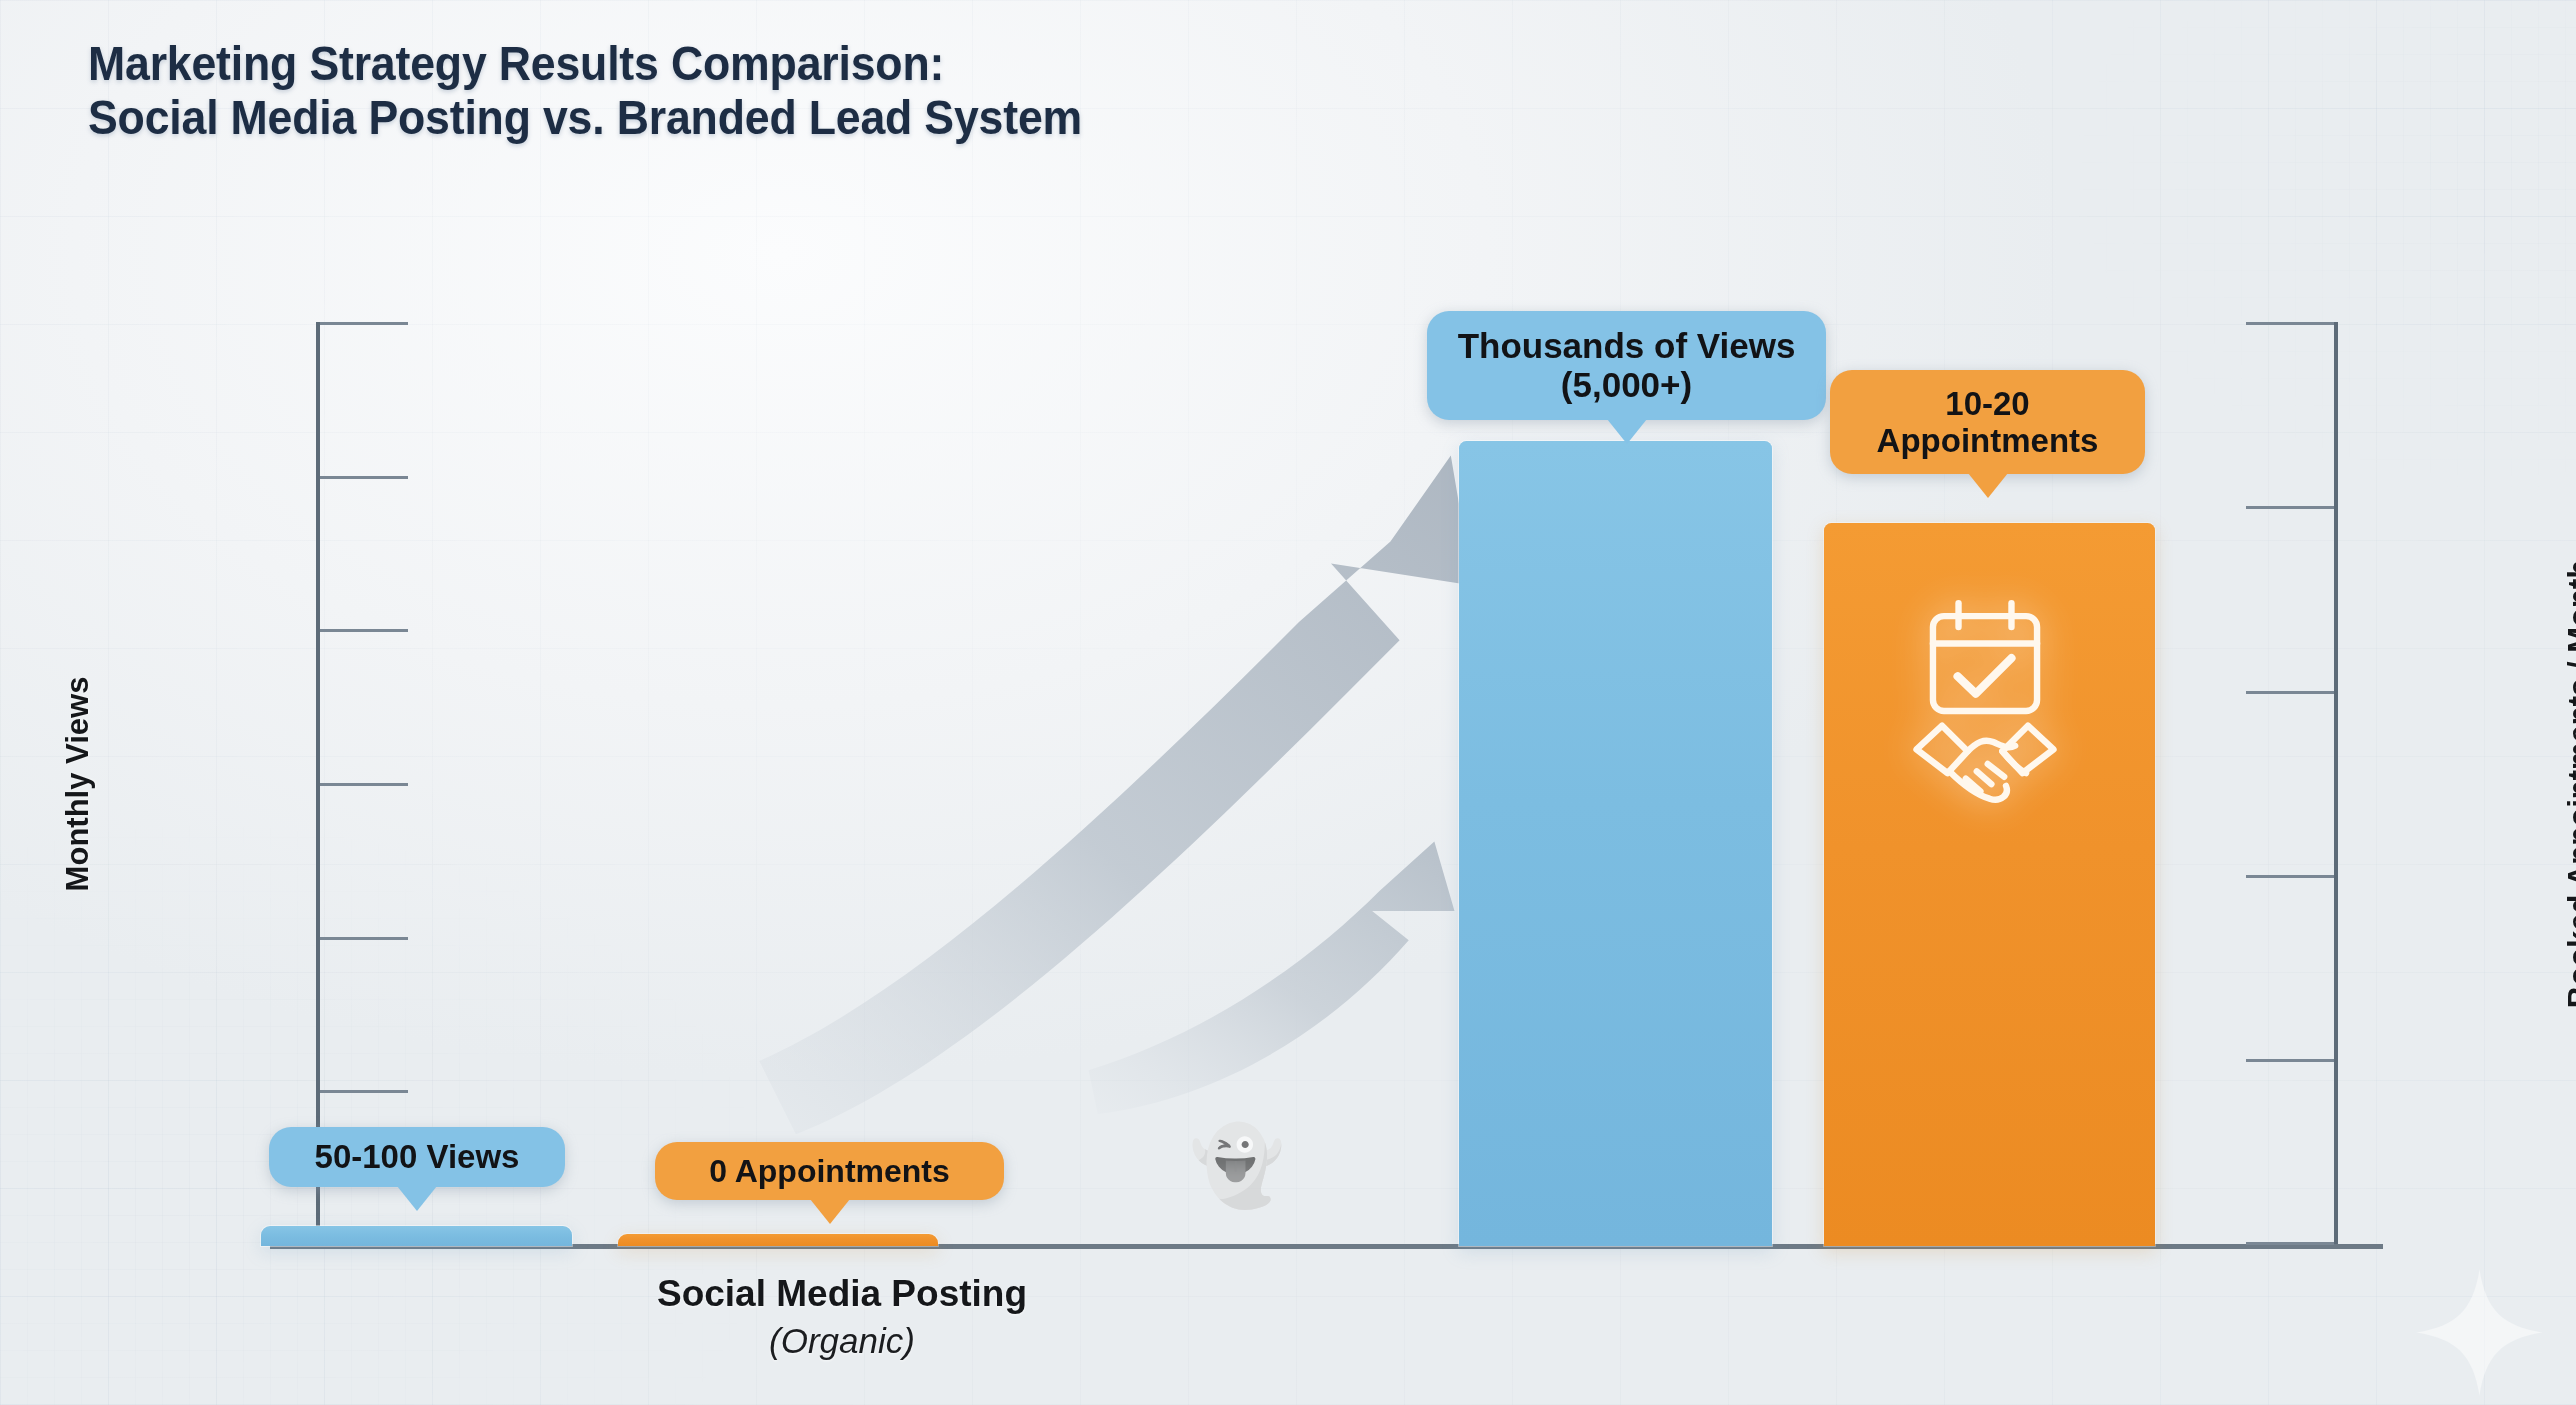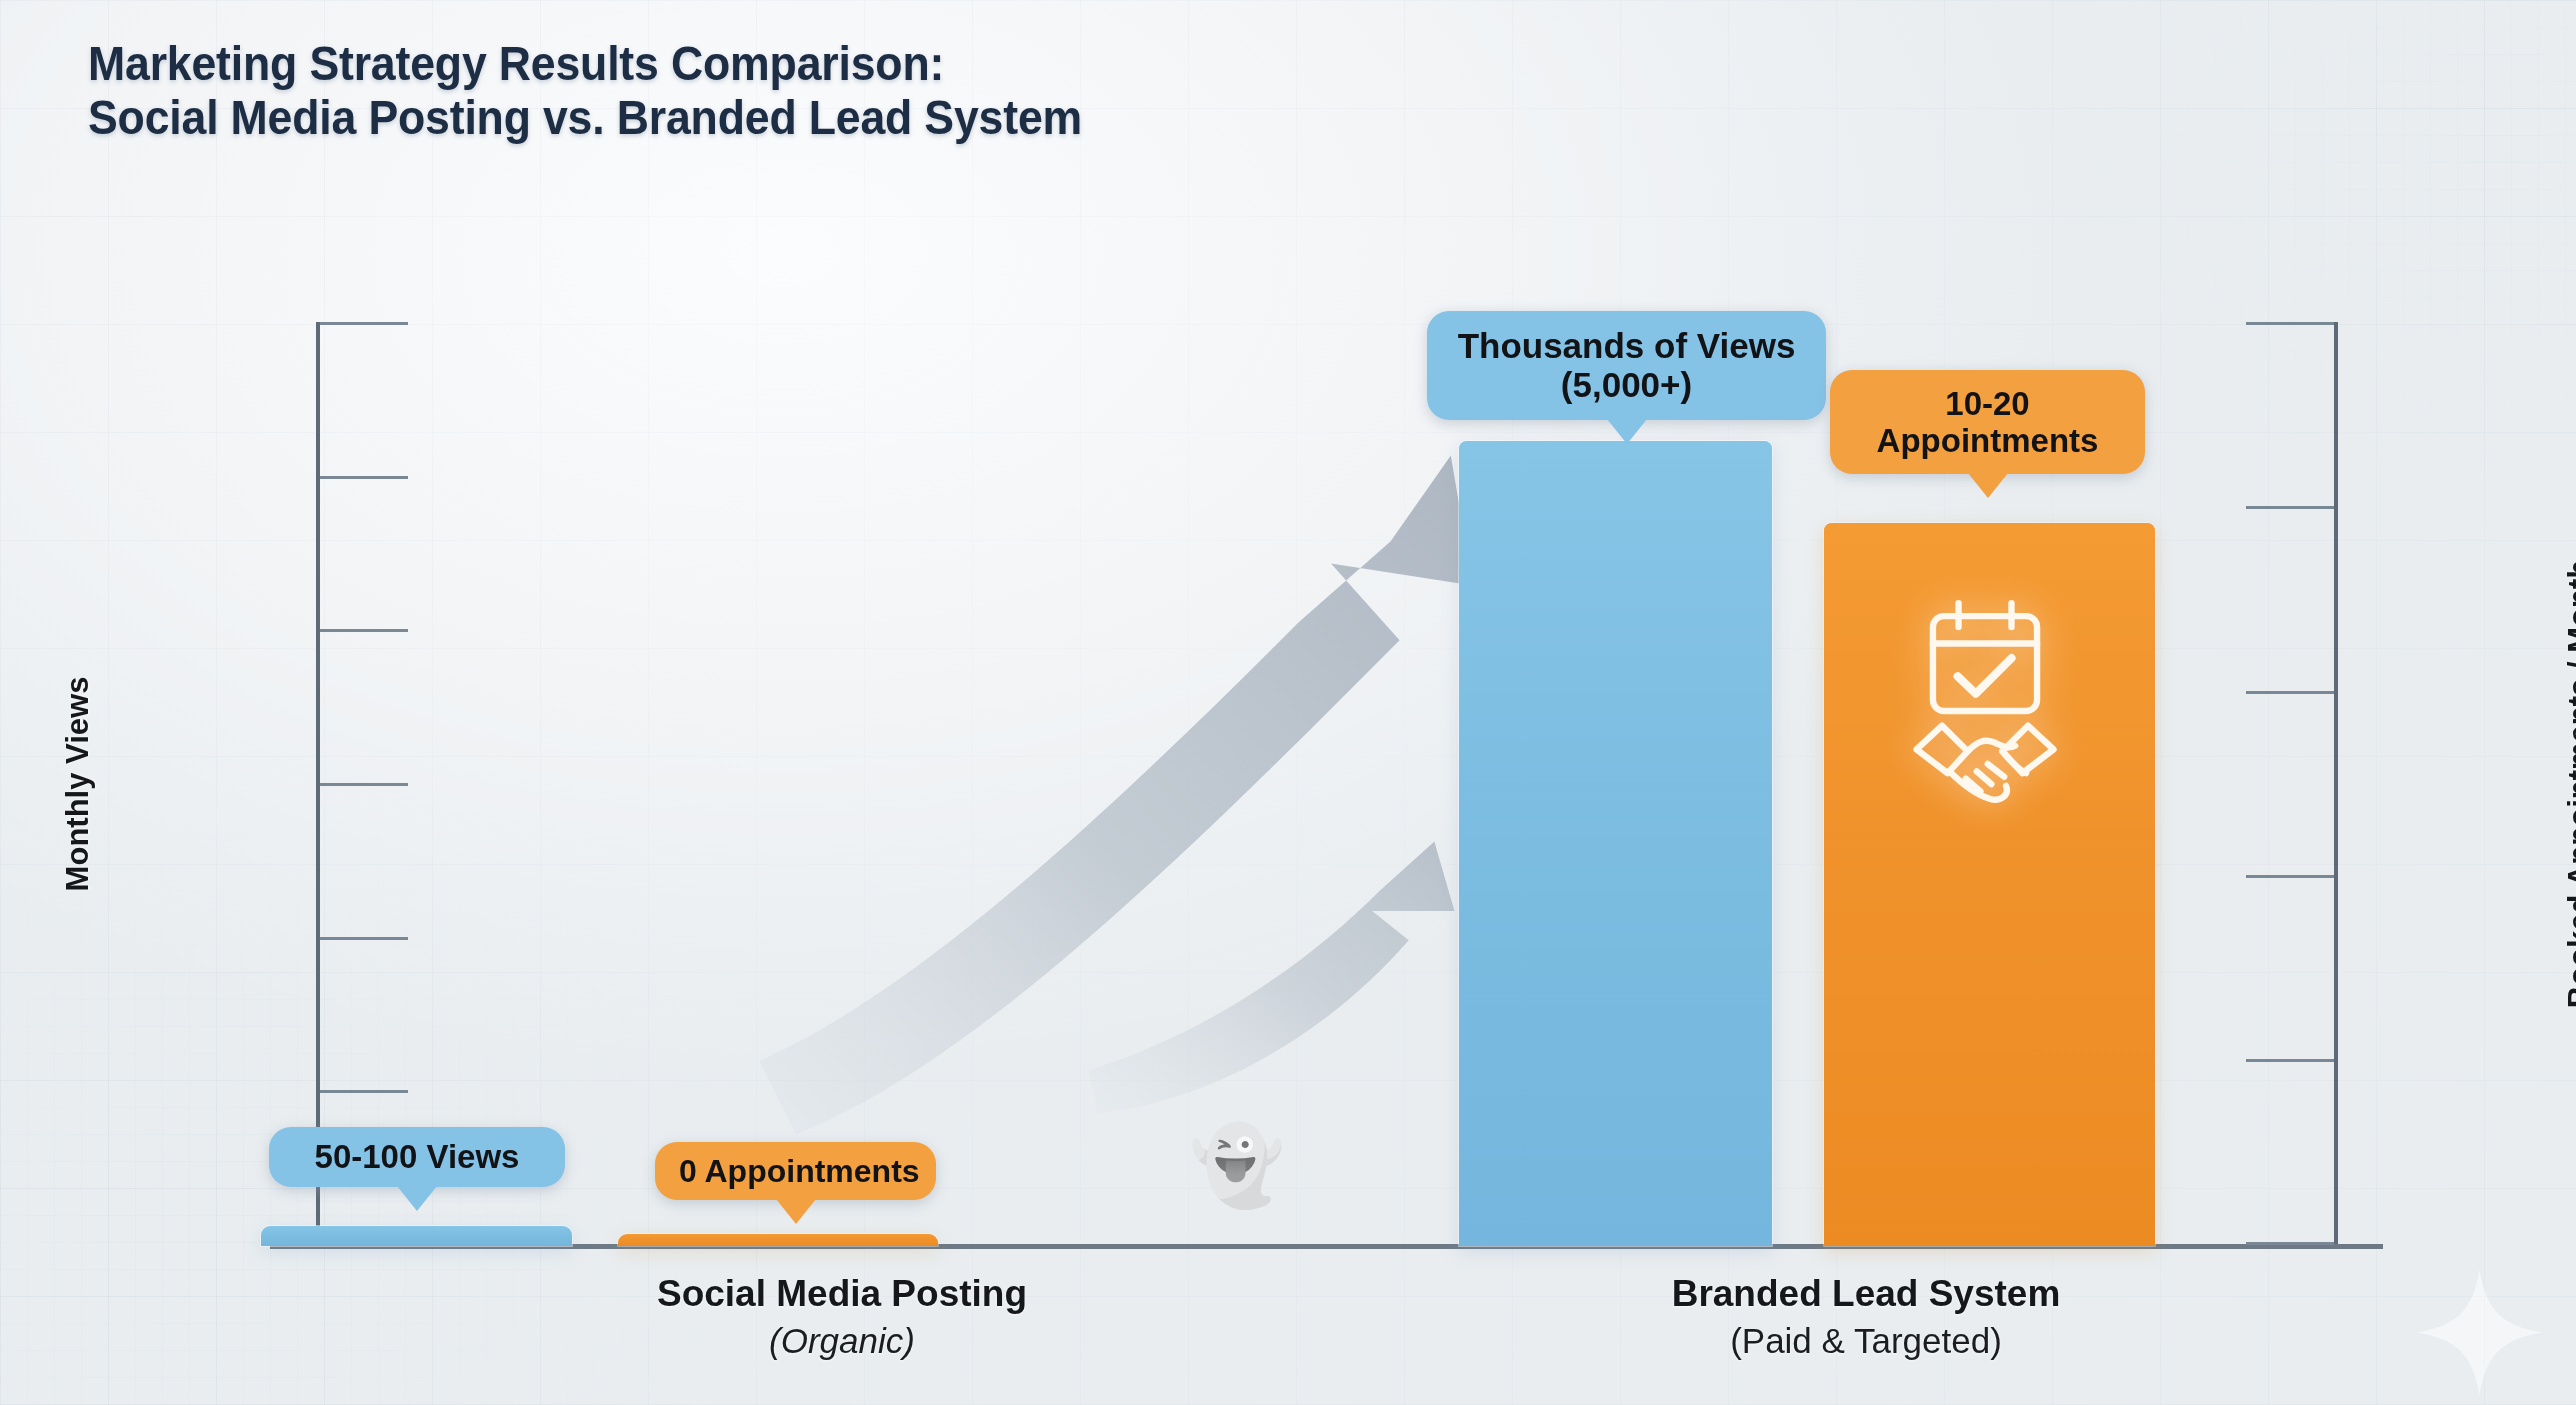--- a/index.html
+++ b/index.html
@@ -200,39 +200,35 @@
         <path d="M84,200 L100,214"></path>
         <path d="M96,192 L112,206"></path>
         <path d="M108,184 L126,198"></path>
         <path d="M124,170 C132,180 142,190 150,194"></path>
       </svg>
     </div>
   </div>
 
   <div class="callout blue" style="left:269px;top:1127px;width:296px;font-size:33px;">50-100 Views</div>
 
-  <div class="callout orange" style="left:655px;top:1142px;width:281px;font-size:32px;">0 Appointments</div>
+  <div class="callout orange" style="left:655px;top:1142px;width:349px;font-size:32px;">0 Appointments</div>
 
   <div class="callout blue" style="left:1427px;top:311px;width:399px;font-size:35px;padding-top:14.6px;padding-bottom:14.6px;">Thousands of Views
 (5,000+)</div>
 
   <div class="callout orange" style="left:1830px;top:370px;width:315px;font-size:33px;padding-top:14.6px;padding-bottom:14.6px;">10-20
 Appointments</div>
 
   <div class="ghost" style="left:1189px;top:1127px;">👻</div>
 
   <div style="position:absolute;left:531px;top:1273px;width:622px;text-align:center;">
     <div style="font-weight:bold;font-size:37px;color:#15171a;text-shadow:0 0.9px 2.7px rgba(255,255,255,.7);">Social Media Posting</div>
     <div style="font-size:35px;color:#1b1d20;margin-top:5.5px;text-shadow:0 0.9px 2.7px rgba(255,255,255,.7);font-style:italic;">(Organic)</div>
   </div>
 
-  <div style="position:absolute;left:1555px;top:1273px;width:622px;text-align:center;">
-    <div style="font-weight:bold;font-size:37px;color:#15171a;text-shadow:0 0.9px 2.7px rgba(255,255,255,.7);">Branded Lead System</div>
-    <div style="font-size:35px;color:#1b1d20;margin-top:5.5px;text-shadow:0 0.9px 2.7px rgba(255,255,255,.7);">(Paid &amp; Targeted)</div>
-  </div>
 
   <div class="sparkle" style="left:2411px;top:1264px;width:137px;height:137px;">
     <svg viewBox="0 0 150 150" width="137" height="137">
       <path d="M75 6 C82 50 100 68 144 75 C100 82 82 100 75 144 C68 100 50 82 6 75 C50 68 68 50 75 6 Z" fill="#ffffff" opacity="0.85"></path>
     </svg>
   </div>
 
 </div>
 
 

